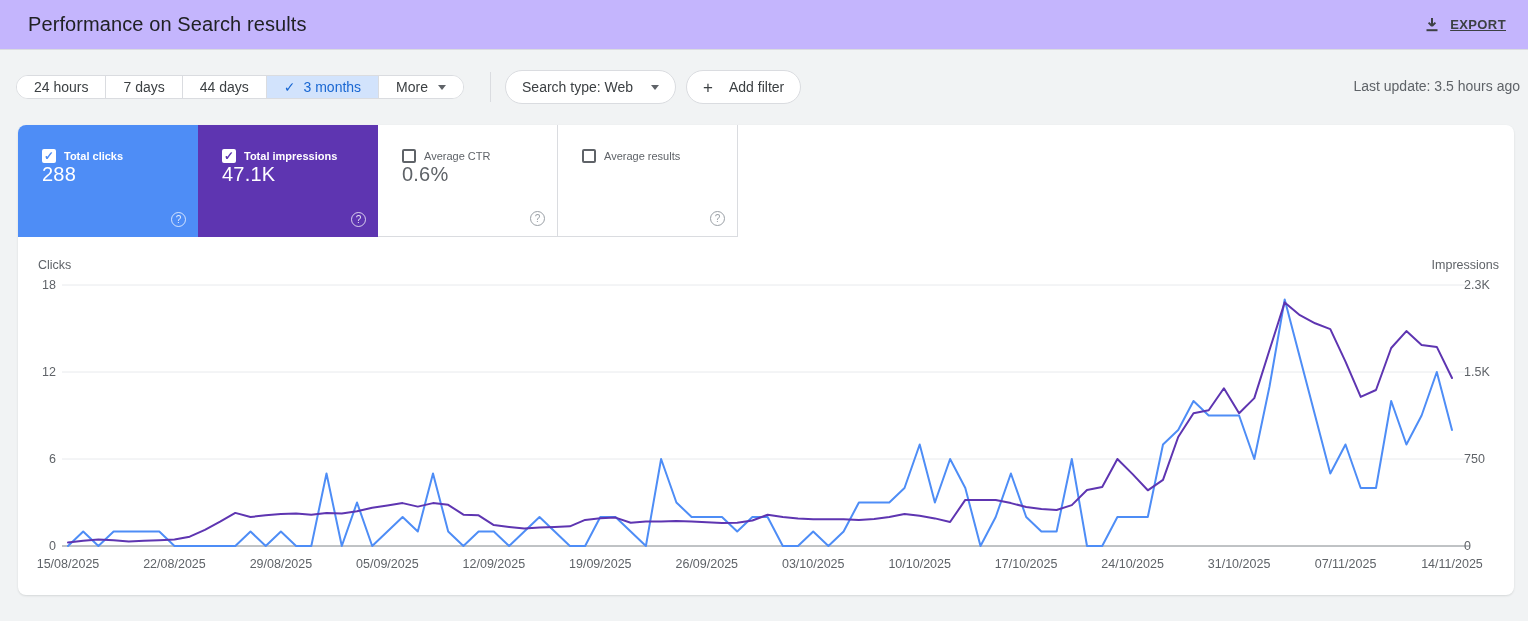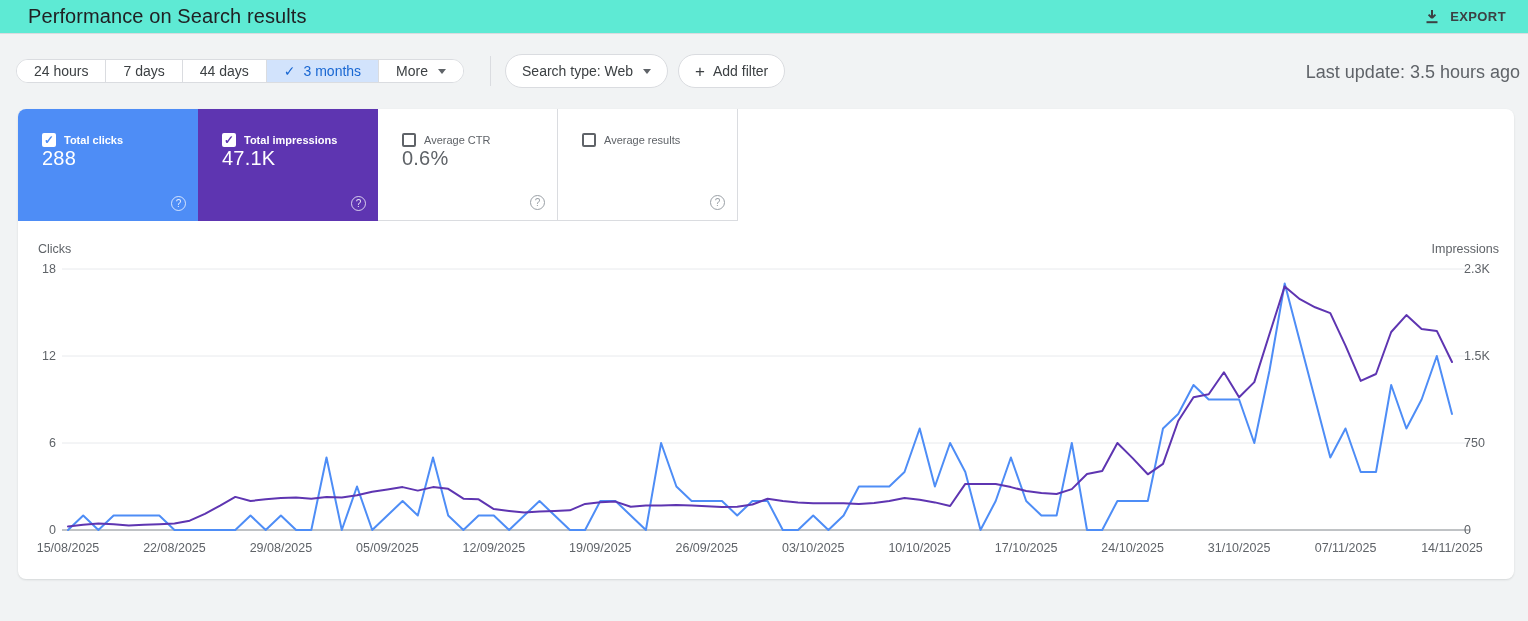--- a/index.html
+++ b/index.html
@@ -4,29 +4,29 @@
 <style>
   * { margin:0; padding:0; box-sizing:border-box; }
   html,body { width:1528px; height:621px; overflow:hidden; }
   body {
     font-family:"Liberation Sans", sans-serif;
     background:#f1f3f4;
     color:#202124;
   }
   
   .top-header {
-    height:34px; background:#5eead4; border-bottom:1px solid #dadce0;
+    height:50px; background:#c4b5fd; border-bottom:1px solid #dadce0;
     display:flex; align-items:center; justify-content:space-between;
     padding:0 14px 0 28px;
   }
   .page-title { font-size:20px; font-weight:400; color:#202124; letter-spacing:.1px; }
   .export-btn {
     display:flex; align-items:center; gap:10px; border:none; background:none;
     font-family:inherit; font-size:13px; font-weight:700; color:#3c4043;
-    letter-spacing:.4px; cursor:pointer; padding:6px 8px;
+    letter-spacing:.4px; cursor:pointer; padding:6px 8px;text-decoration:underline;
   }
   
   .filter-bar {
     display:flex; align-items:center; margin:20px 16px 0 16px; height:34px;
     position:relative;
   }
   .segmented {
     display:flex; align-items:stretch; height:24px;
     border:1px solid #dadce0; border-radius:17px; background:#fff; overflow:hidden;
   }
@@ -37,28 +37,28 @@
   }
   .seg-btn:last-child { border-right:none; }
   .seg-btn.selected { background:#d2e3fc; color:#1967d2; font-weight:400; }
   .check-glyph { font-size:14px; color:#1967d2; }
   .caret {
     width:0; height:0; border-left:4px solid transparent; border-right:4px solid transparent;
     border-top:5px solid #5f6368; display:inline-block; margin-left:2px;
   }
   .v-sep { width:1px; height:30px; background:#dadce0; margin:0 14px 0 26px; }
   .pill {
-    display:flex; align-items:center; gap:8px; height:34px; padding:0 16px;
+    display:flex; align-items:center; gap:16px; height:34px; padding:0 16px;
     border:1px solid #dadce0; border-radius:17px; background:#fff;
     font-family:inherit; font-size:14px; color:#3c4043; cursor:pointer; white-space:nowrap;
     margin-right:10px;
   }
   .plus-glyph { font-size:17px; color:#3c4043; line-height:1; }
   .last-update {
-    position:absolute; right:-8px; top:8px; font-size:18px; color:#5f6368; white-space:nowrap;
+    position:absolute; right:-8px; top:8px; font-size:14px; color:#5f6368; white-space:nowrap;
   }
   
   .main-card {
     margin:21px 14px 0 18px; width:1496px; height:470px; background:#fff;
     border-radius:8px; box-shadow:0 1px 2px rgba(60,64,67,.15); overflow:hidden;
   }
   .metric-row { display:flex; height:112px; }
   .metric-card {
     width:180px; height:112px; padding:24px 12px 10px 24px; position:relative;
     cursor:pointer; background:#fff;

